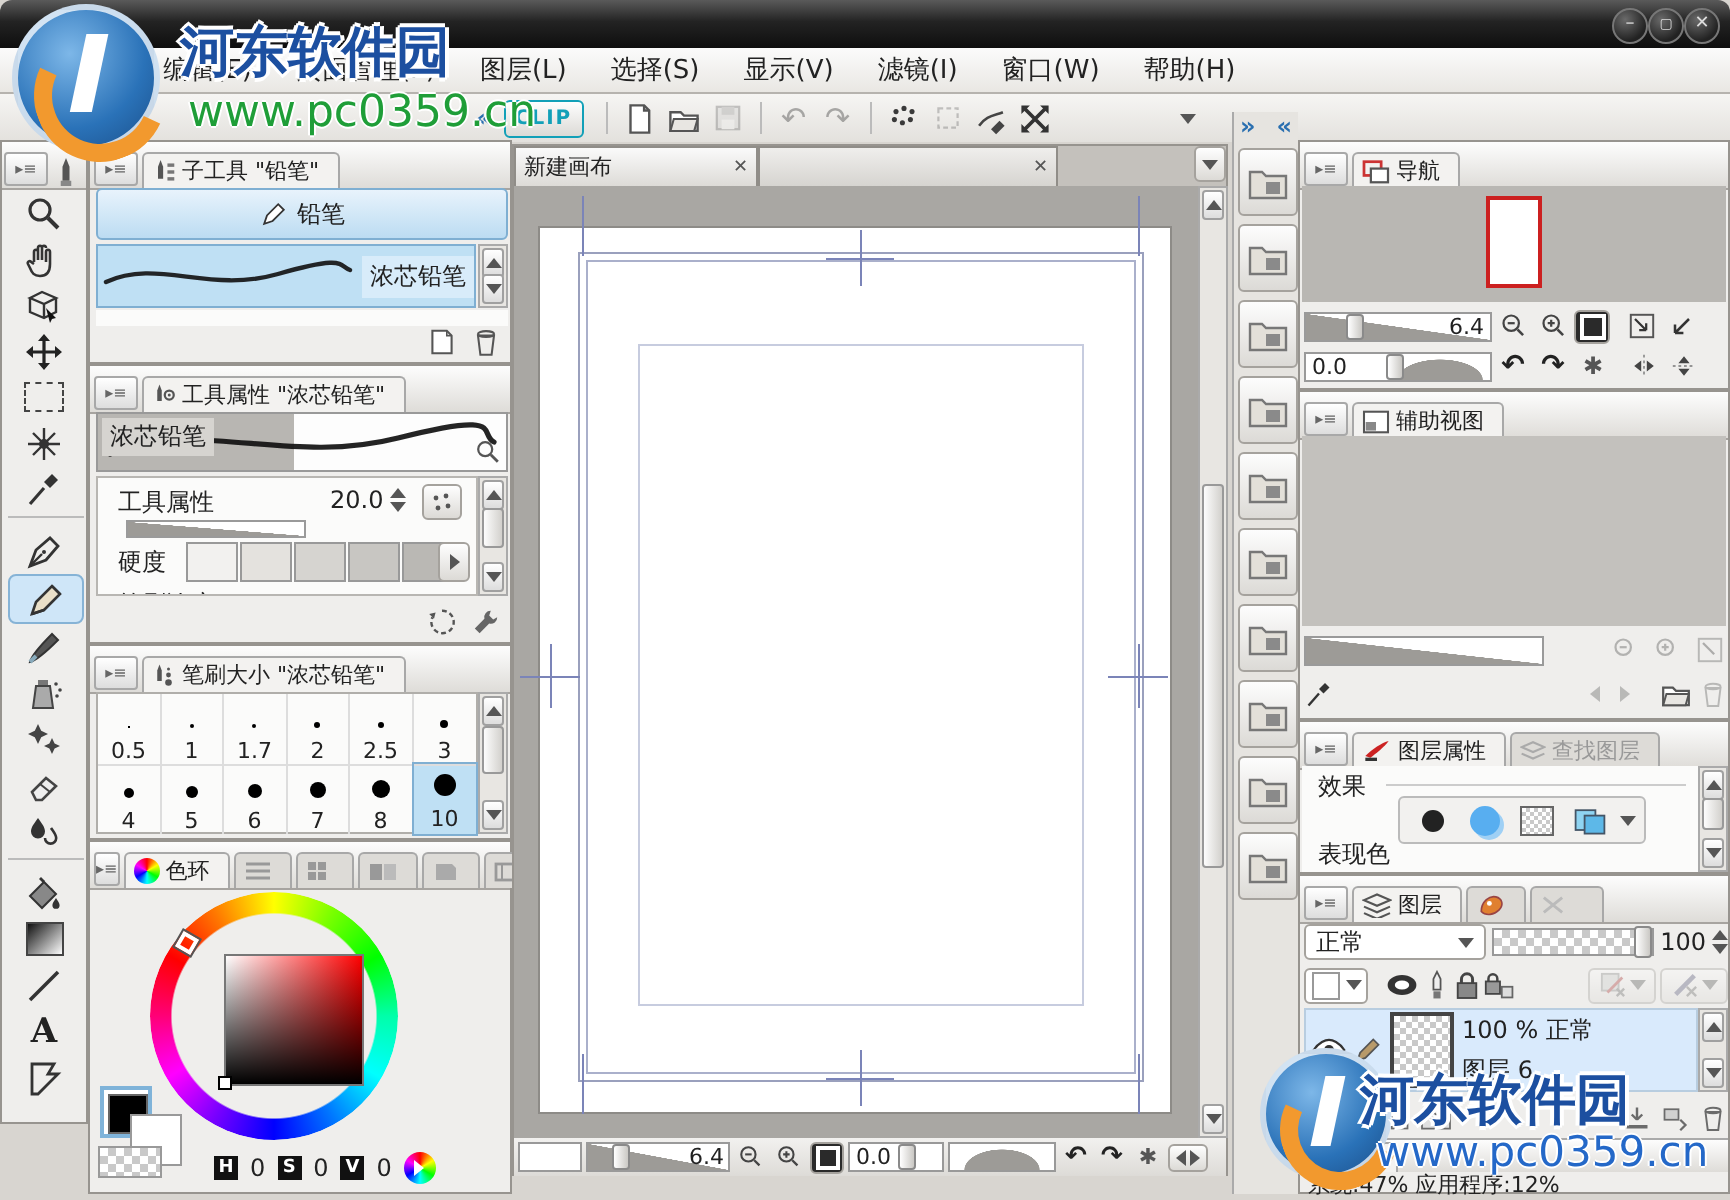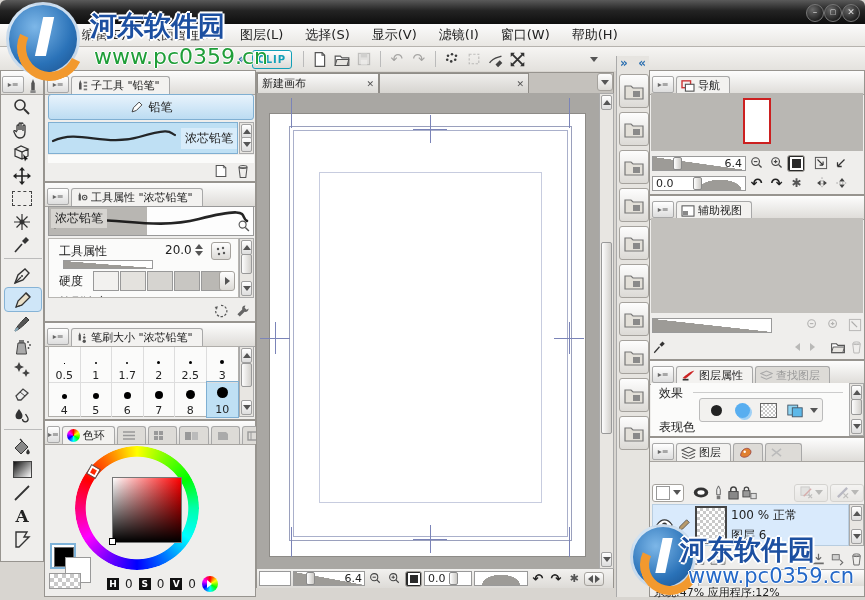--- a/index.html
+++ b/index.html
@@ -926,20 +926,34 @@
             <path d="M3 12C3 6 8 2 12 3s5 5 2 8-8 4-11 1z" fill="#e08030" stroke="#944"></path>
             <circle cx="8" cy="7" r="1.5" fill="#fff"></circle>
           </svg>
         </div>
       <div class="ptab off" style="width:22px">
           <svg width="13" height="11" viewBox="0 0 14 12">
             <path d="M2 10L12 2M2 2l10 8" stroke="#bbb" stroke-width="1.6"></path>
           </svg>
         </div>
     </div>
+    <div class="abs" style="left:2px;top:23px;width:212px;height:20px;display:flex;align-items:center;gap:3px">
+      <div class="btn" style="width:92px;height:18px;justify-content:space-between;padding:0 5px;background:#fff">
+        <span>正常</span>
+        <span class="tri dn"></span>
+      </div>
+      <div class="checker" style="width:80px;height:12px;border:1px solid #999;position:relative">
+        <div class="wthumb" style="left:70px;top:-2px;bottom:-2px"></div>
+      </div>
+      <span>100</span>
+      <div style="display:flex;flex-direction:column;gap:2px">
+          <span class="tri up"></span>
+          <span class="tri dn"></span>
+        </div>
+    </div>
     <div class="abs" style="left:2px;top:44px;width:212px;height:21px;display:flex;align-items:center;gap:2px">
       <div class="btn" style="width:32px;height:18px;gap:3px;background:#fff">
           <div style="width:12px;height:12px;border:1px solid #999;background:#fff"></div>
           <span class="tri dn"></span>
         </div>
       <div style="width:4px"></div>
       <svg width="18" height="13" viewBox="0 0 20 14">
           <ellipse cx="10" cy="7" rx="8" ry="5.5" fill="#333"></ellipse>
           <ellipse cx="10" cy="7" rx="4" ry="2.5" fill="#fff"></ellipse>
         </svg>

